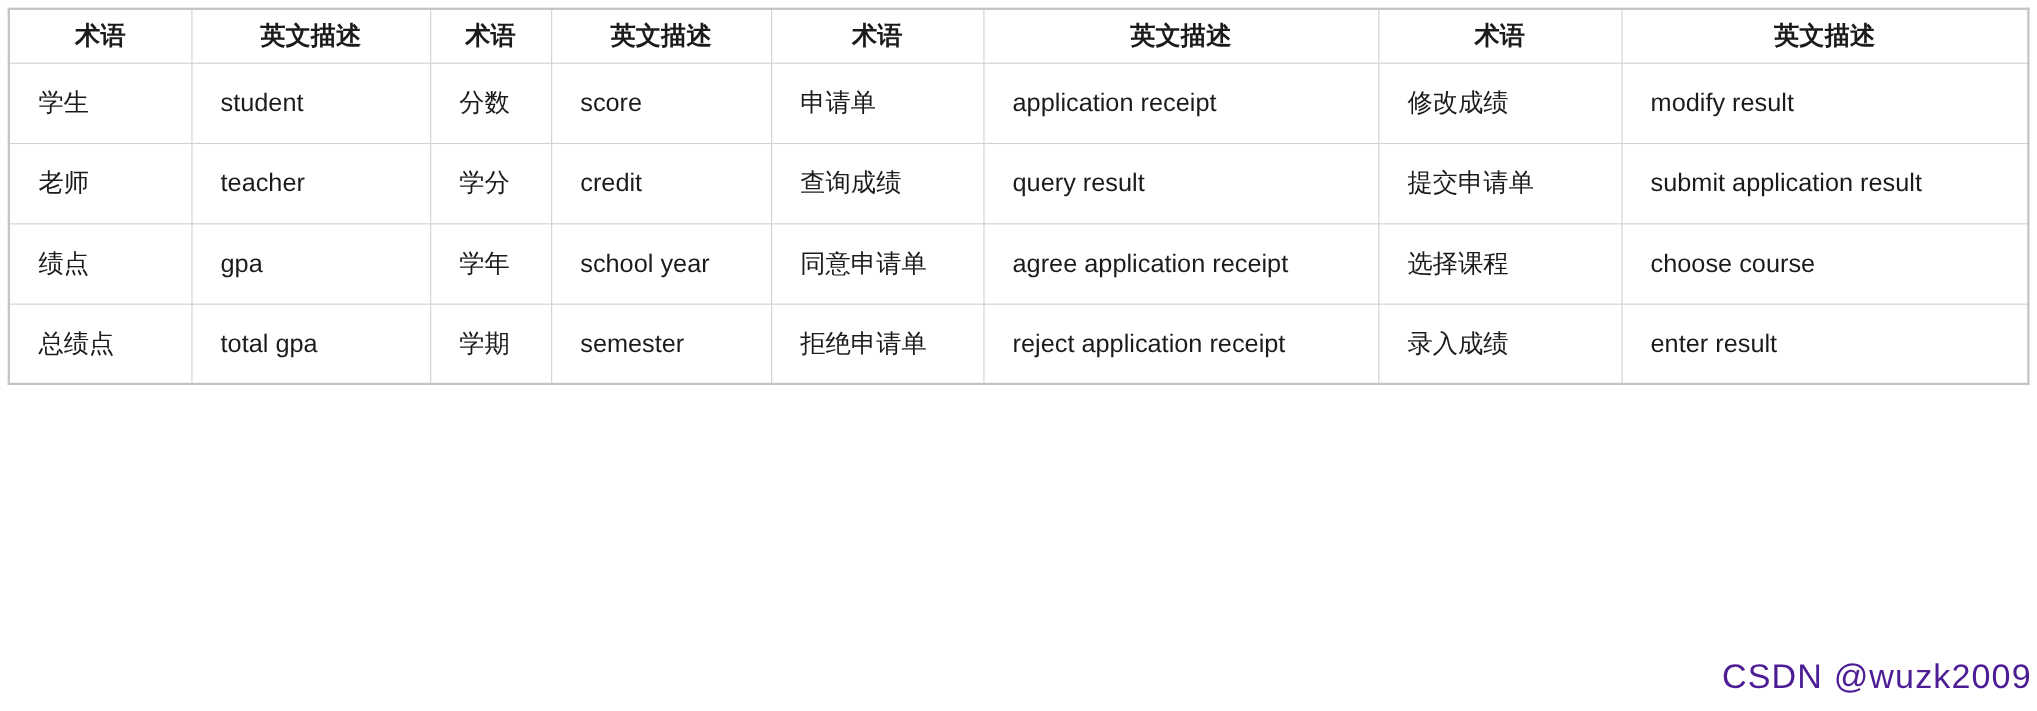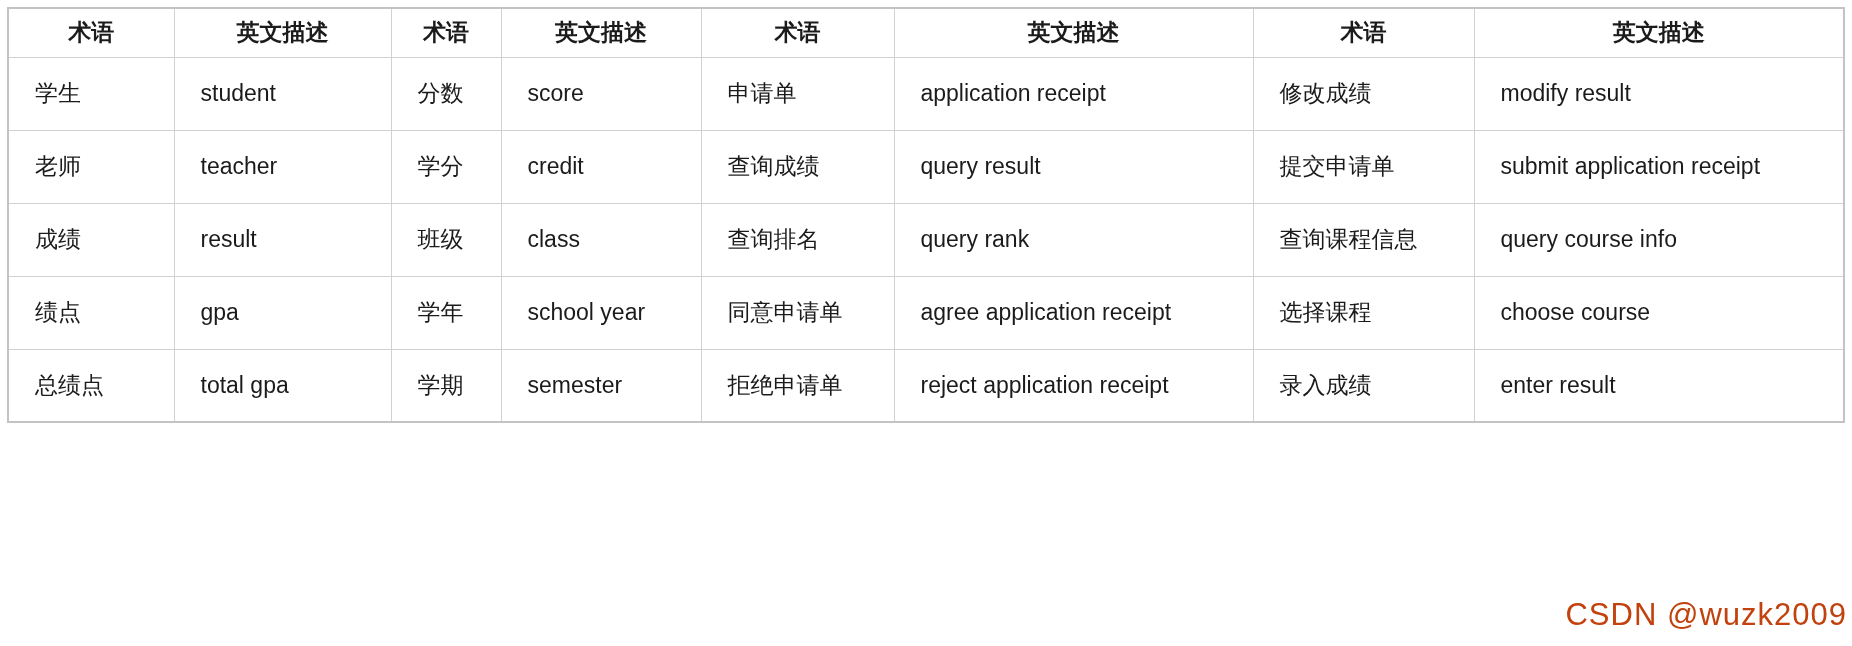--- a/index.html
+++ b/index.html
@@ -43,21 +43,21 @@
     text-align: left;
     padding: 0 6px 0 26px;
     height: 73px;
     vertical-align: middle;
   }
   .watermark {
     position: absolute;
     top: 597px;
     right: 5px;
     font-size: 31px;
-    color: #c2410c;
+    color: #4c1d95;
     letter-spacing: 1px;
     text-shadow: 1px 1px 0 #ffffff;
     z-index: 2;
     pointer-events: none;
   }
 </style>
 </head>
 <body>
 
 <table class="term-table">
@@ -95,31 +95,21 @@
       <td>modify result</td>
     </tr>
     <tr>
       <td>老师</td>
       <td>teacher</td>
       <td>学分</td>
       <td>credit</td>
       <td>查询成绩</td>
       <td>query result</td>
       <td>提交申请单</td>
-      <td>submit application receipt</td>
-    </tr>
-    <tr>
-      <td>成绩</td>
-      <td>result</td>
-      <td>班级</td>
-      <td>class</td>
-      <td>查询排名</td>
-      <td>query rank</td>
-      <td>查询课程信息</td>
-      <td>query course info</td>
+      <td>submit application result</td>
     </tr>
     <tr>
       <td>绩点</td>
       <td>gpa</td>
       <td>学年</td>
       <td>school year</td>
       <td>同意申请单</td>
       <td>agree application receipt</td>
       <td>选择课程</td>
       <td>choose course</td>

